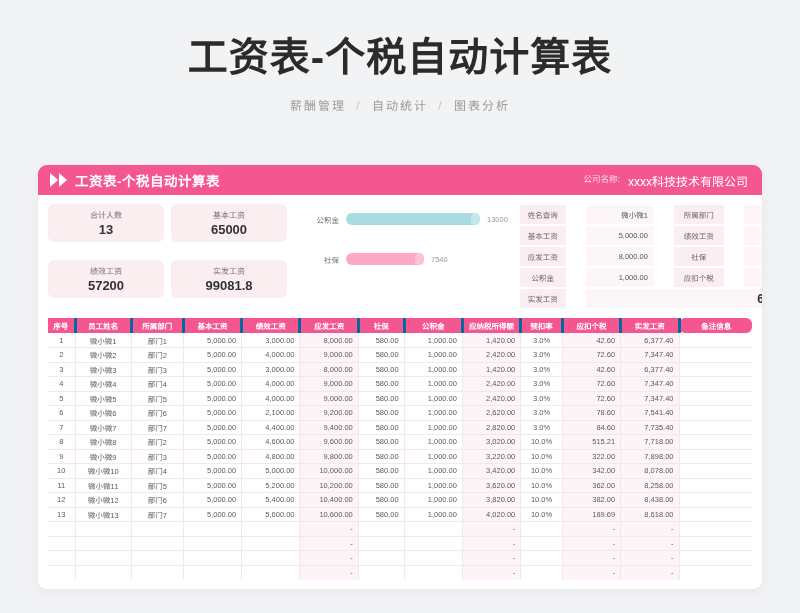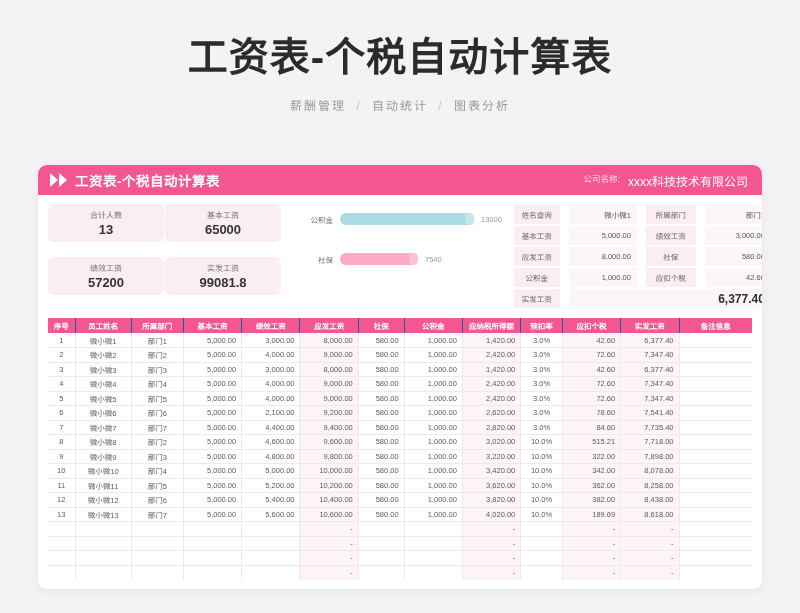--- a/index.html
+++ b/index.html
@@ -45,21 +45,21 @@
     border-left: 8px solid #ffffff;
   }
   .bar-title { color: #fff; font-size: 13.5px; font-weight: bold; letter-spacing: .5px; }
   .bar-right { margin-left: auto; display: flex; align-items: flex-start; gap: 8px; }
   .bar-right .lbl { color: #ffd9e6; font-size: 8.5px; }
   .bar-right .val { color: #ffffff; font-size: 12px; }
 
   
   .dash { display: flex; padding: 9px 10px 8px 10px; gap: 8px; }
 
-  .cards { display: grid; grid-template-columns: 116px 116px; gap: 1px; }
+  .cards { display: grid; grid-template-columns: 116px 116px; gap: 7px; }
   .card {
     background: #fbeef1; border-radius: 6px;
     height: 38px; display: flex; flex-direction: column;
     align-items: center; justify-content: center;
   }
   .card-label { font-size: 8px; color: #7d7076; margin-bottom: 2px; }
   .card-value { font-size: 13px; font-weight: bold; color: #333; }
 
   .bars { flex: 1; padding: 8px 4px 0 10px; }
   .bar-row { display: flex; align-items: center; height: 14px; margin-bottom: 26px; }
@@ -67,60 +67,60 @@
   .bar-track { height: 12px; display: flex; align-items: center; }
   .bar-fill { height: 12px; border-radius: 6px; }
   .bar-fill.teal { background: #a9dbe0; }
   .bar-fill.pink { background: #fba9c4; }
   .bar-cap { width: 9px; height: 12px; border-radius: 6px; margin-left: -9px; }
   .bar-cap.teal { background: #c6e7ea; }
   .bar-cap.pink { background: #fcc3d5; }
   .bar-num { font-size: 7.5px; color: #9a9a9a; margin-left: 7px; }
 
   
-  .panel { width: 246px; display: grid; grid-template-columns: 46px 68px 50px 66px; grid-auto-rows: 19px; gap: 2px 9px; align-content: start; padding-top: 1px; }
+  .panel { width: 246px; display: grid; grid-template-columns: 46px 68px 50px 66px; grid-auto-rows: 19px; gap: 2px 20px; align-content: start; padding-top: 1px; }
   .p-lbl {
     background: #fbeef1; font-size: 7.5px; color: #6d636a;
     display: flex; align-items: center; justify-content: center;
   }
   .p-val {
     background: #fdf6f8; font-size: 7.5px; color: #555;
     display: flex; align-items: center; justify-content: flex-end;
     padding-right: 6px;
   }
   .p-val.big { font-size: 12px; font-weight: bold; color: #2e2e2e; }
   .p-span3 { grid-column: span 3; }
 
   
   .tbl-wrap { padding: 2px 10px 0 10px; }
   table { width: 100%; border-collapse: collapse; table-layout: fixed; }
   thead th {
     background: #f4568f; color: #ffffff;
     font-size: 7.5px; font-weight: bold;
     height: 15px; text-align: center;
-    border-right: 1px solid #0369a1;
+    border-right: 3px solid #0369a1;
   }
   thead th:last-child { border-right: none; }
   tbody td {
     height: 14.5px; font-size: 7.5px; color: #5b5b5b;
     border-bottom: 1px solid #f3e7eb; border-right: 1px solid #f3e7eb;
     padding: 0 5px; text-align: right; white-space: nowrap; overflow: hidden;
   }
   tbody td:last-child { border-right: none; }
   tbody td.c { text-align: center; }
   tbody td.tint { background: #fdf4f7; }
   tbody tr:last-child td { border-bottom: none; }
 
   .col-idx   { width: 26px; }
   .col-name  { width: 54px; }
   .col-dept  { width: 50px; }
   .col-num   { width: 56px; }
   .col-soc   { width: 44px; }
   .col-rate  { width: 40px; }
-  .col-memo  { width: 70px; }
+  .col-memo  { width: 70px; border-radius: 6px; }
 </style>
 </head>
 <body>
 
 <div class="page">
 
   <div class="title-block">
     <div class="main-title">工资表-个税自动计算表</div>
     <div class="sub-title">
       <span>薪酬管理</span>

